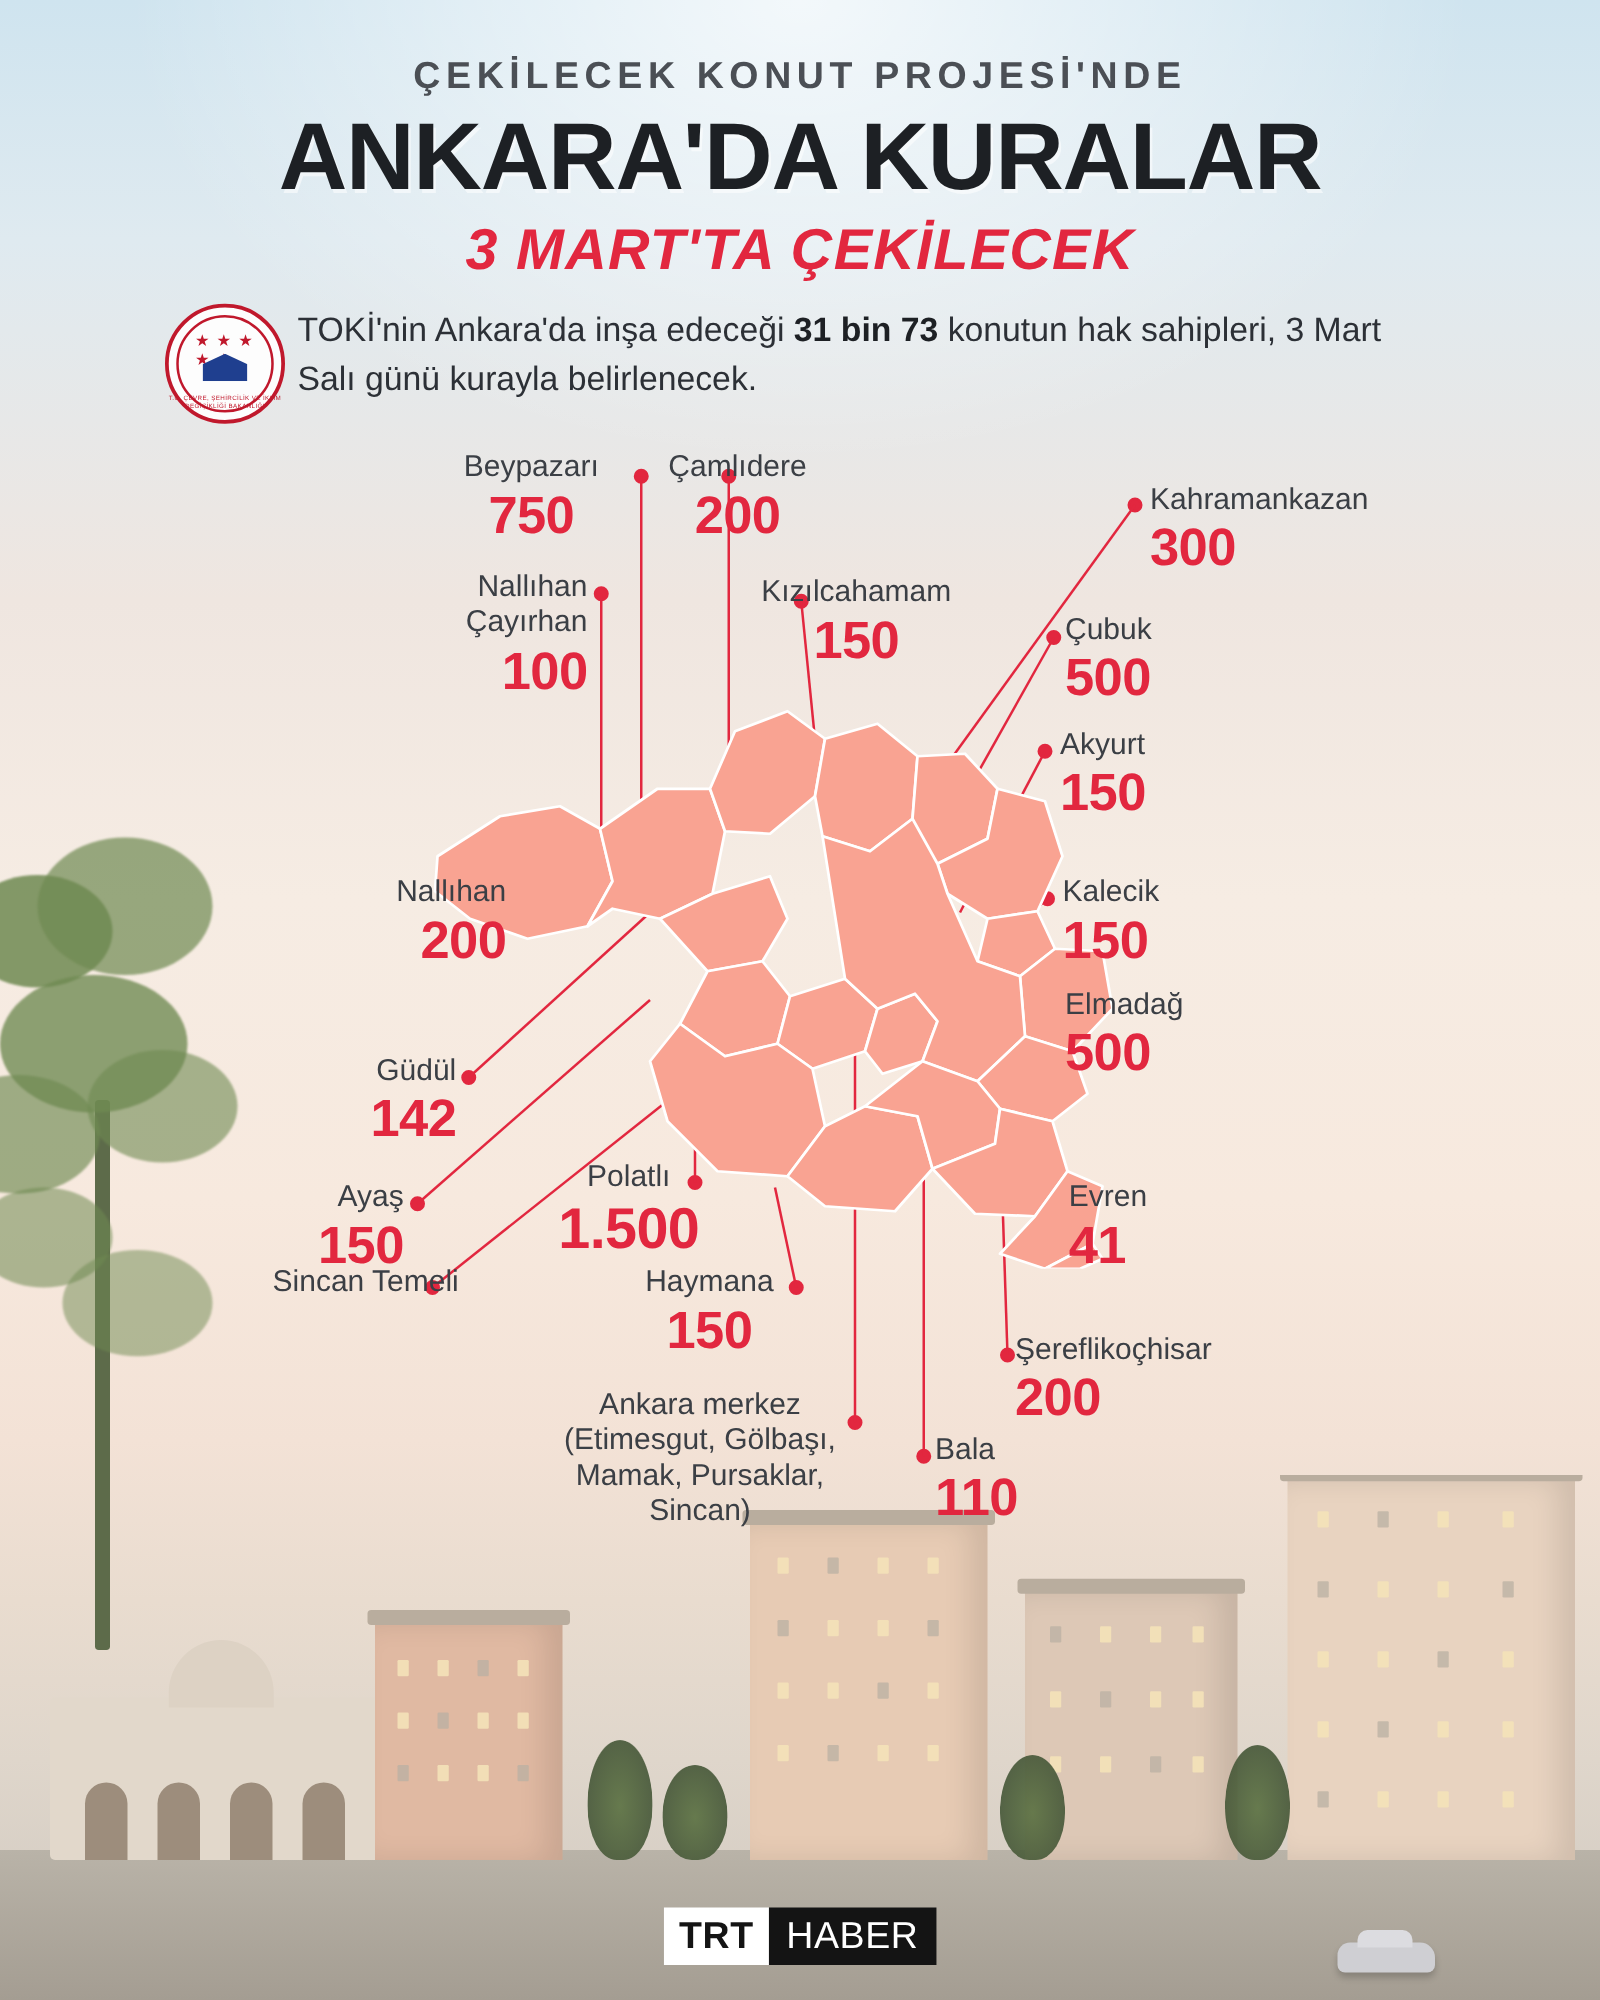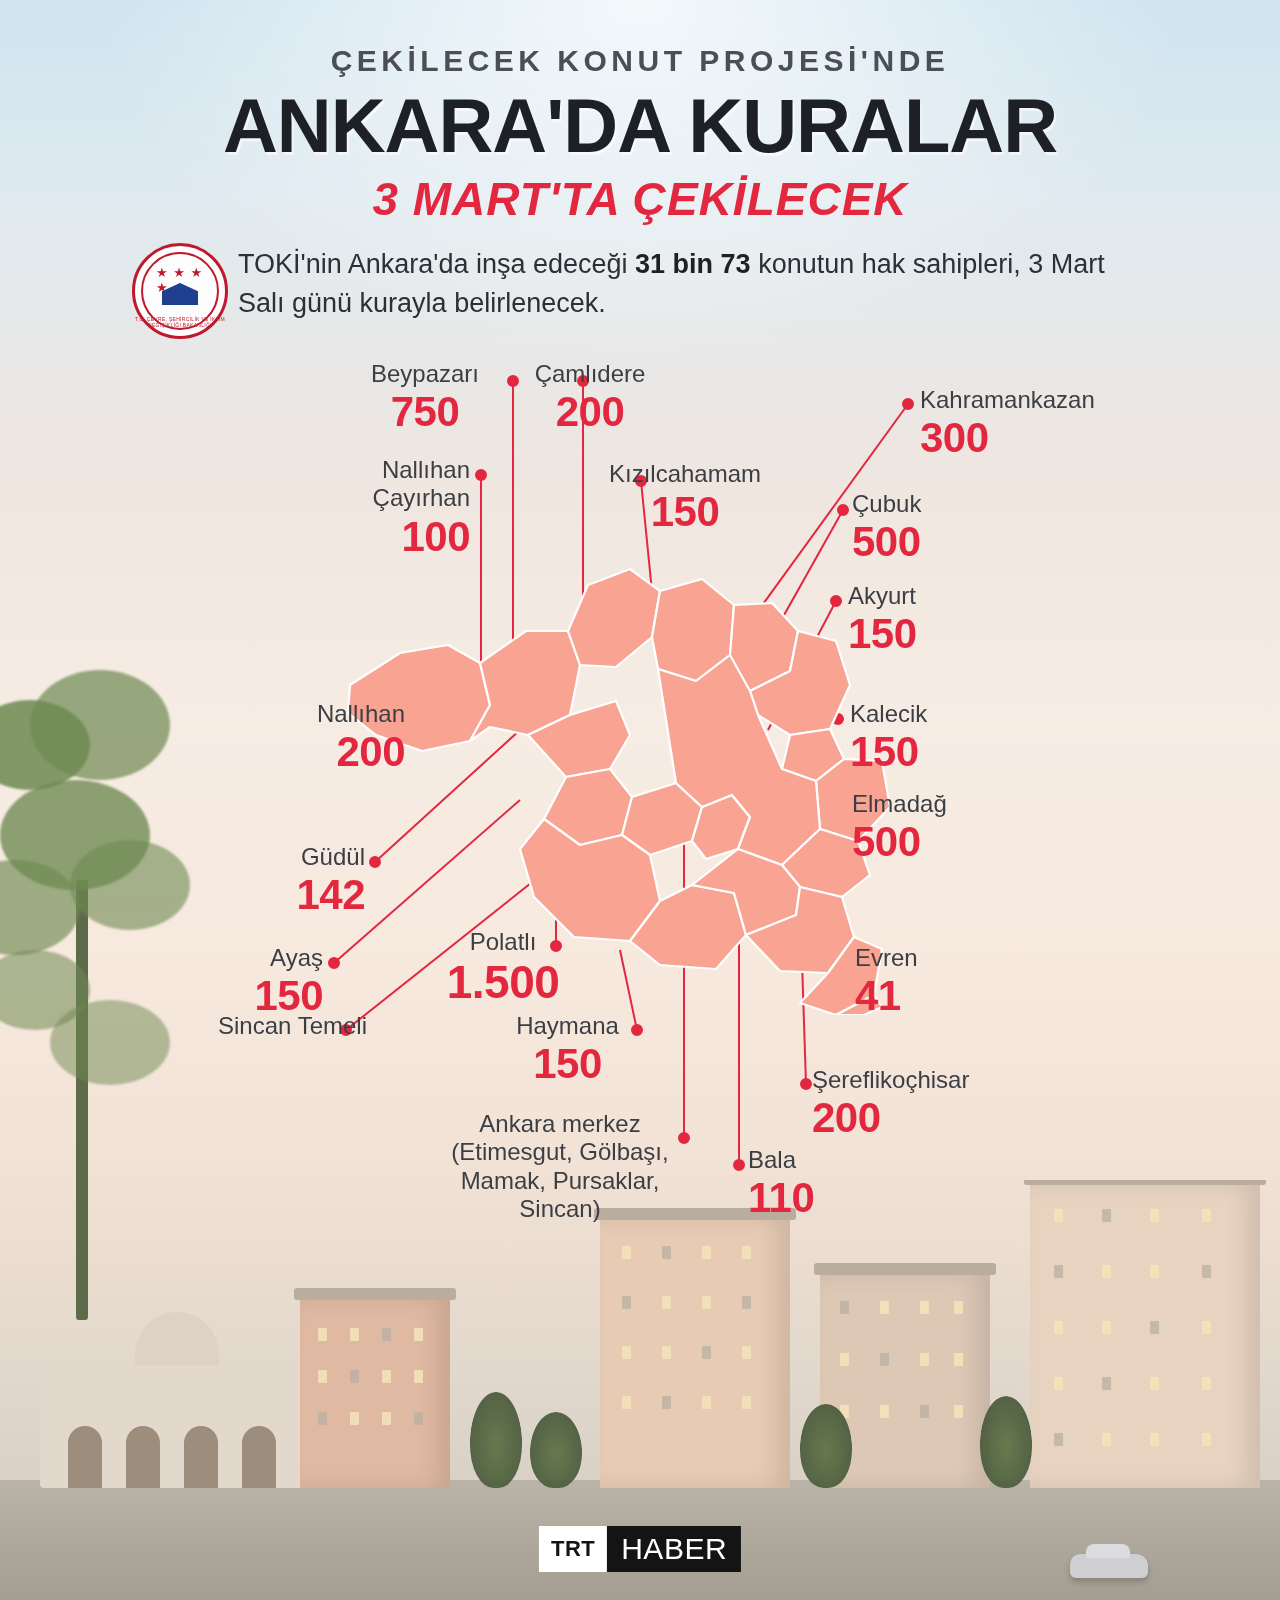--- a/index.html
+++ b/index.html
@@ -168,21 +168,21 @@
   .callout.center { text-align: center; }
 
   .leaders { position: absolute; left: 0; top: 0; width: 1280px; height: 1600px; pointer-events: none; }
 
   
   .trt {
     position: absolute; left: 50%; transform: translateX(-50%); bottom: 28px;
     display: flex; align-items: stretch; height: 46px;
   }
   .trt .t1 {
-    background: #ffffff; color: #141414; font-weight: 900; font-size: 22px;
+    background: #ffffff; color: #141414; font-weight: 900; font-size: 30px;
     padding: 4px 12px; display: flex; align-items: center; letter-spacing: .5px;
   }
   .trt .t2 {
     background: #141414; color: #ffffff; font-weight: 400; font-size: 30px;
     padding: 4px 14px; display: flex; align-items: center; letter-spacing: .5px;
   }
 </style>
 </head>
 <body>
 

